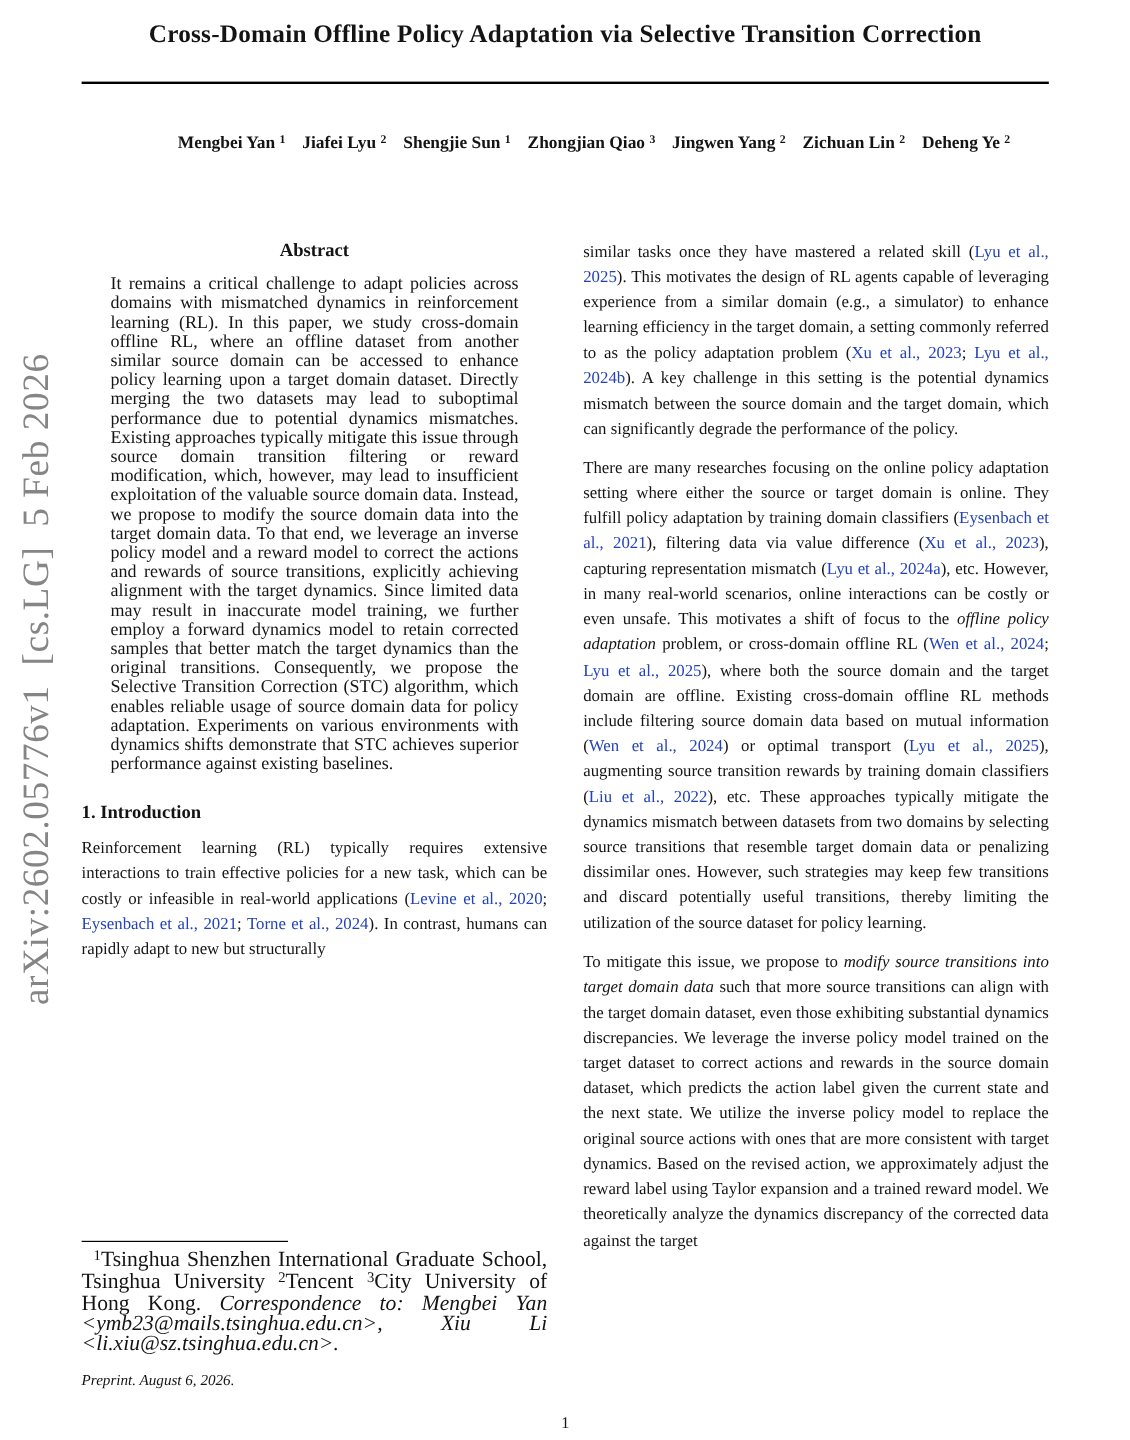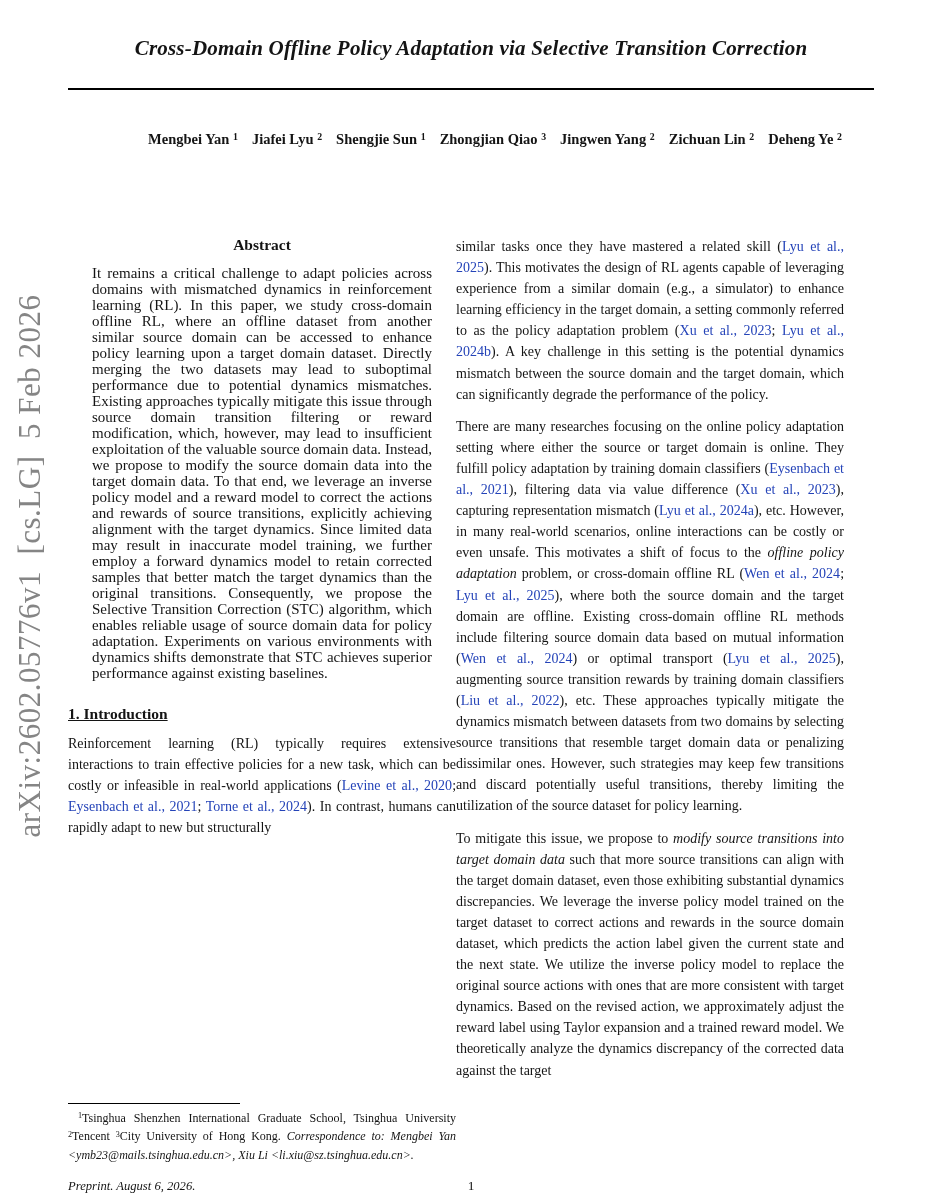--- a/index.html
+++ b/index.html
@@ -20,26 +20,25 @@
     top: 566px;
     left: 30px;
     transform: translate(-50%, -50%) rotate(-90deg);
     font-size: 31px;
     letter-spacing: 0.5px;
     color: var(--stamp-color, #858585);
     white-space: nowrap;
   }
 
   .title {
-    padding-top: 36px;
+    padding-top: 16px;
     text-align: center;
     font-size: 21px;
     font-weight: bold;
     letter-spacing: 0.2px;
-    font-style: italic;
   }
   .title-rule {
     margin: 27px 68px 0 68px;
     border-top: 2px solid #000;
   }
 
   .authors {
     margin-top: 38px;
     text-align: center;
     font-weight: bold;
@@ -56,21 +55,21 @@
     font-weight: inherit;
   }
 
   .columns {
     position: absolute;
     top: 200px;
     left: 68px;
     width: 806px;
     height: 958px;
     display: flex;
-    margin-top: 36px;
+    gap: 30px;
   }
   .col {
     width: 388px;
     display: flex;
     flex-direction: column;
   }
 
   .abstract-heading {
     text-align: center;
     font-size: 15.5px;
@@ -84,21 +83,20 @@
     text-align: justify;
     hyphens: auto;
     -webkit-hyphens: auto;
   }
 
   .section-heading {
     margin-top: 24px;
     margin-bottom: 10px;
     font-size: 15.5px;
     font-weight: bold;
-    text-decoration: underline;
   }
 
   .body-para {
     font-size: 14px;
     line-height: 21.1px;
     text-align: justify;
     margin-bottom: 11px;
     hyphens: auto;
     -webkit-hyphens: auto;
   }
@@ -106,21 +104,21 @@
   .seg-link { color: var(--link-color, #2443b8); }
   .seg-italic { font-style: italic; }
 
   .footnote { margin-top: auto; }
   .footnote-rule {
     width: 172px;
     border-top: 1px solid #000;
     margin-bottom: 6px;
   }
   .footnote-text {
-    font-size: 12px;
+    font-size: 18px;
     line-height: 16.4px;
     text-align: justify;
     text-indent: 10px;
     hyphens: auto;
     -webkit-hyphens: auto;
   }
   .preprint-notice {
     margin-top: 16px;
     font-style: italic;
     font-size: 12.6px;

